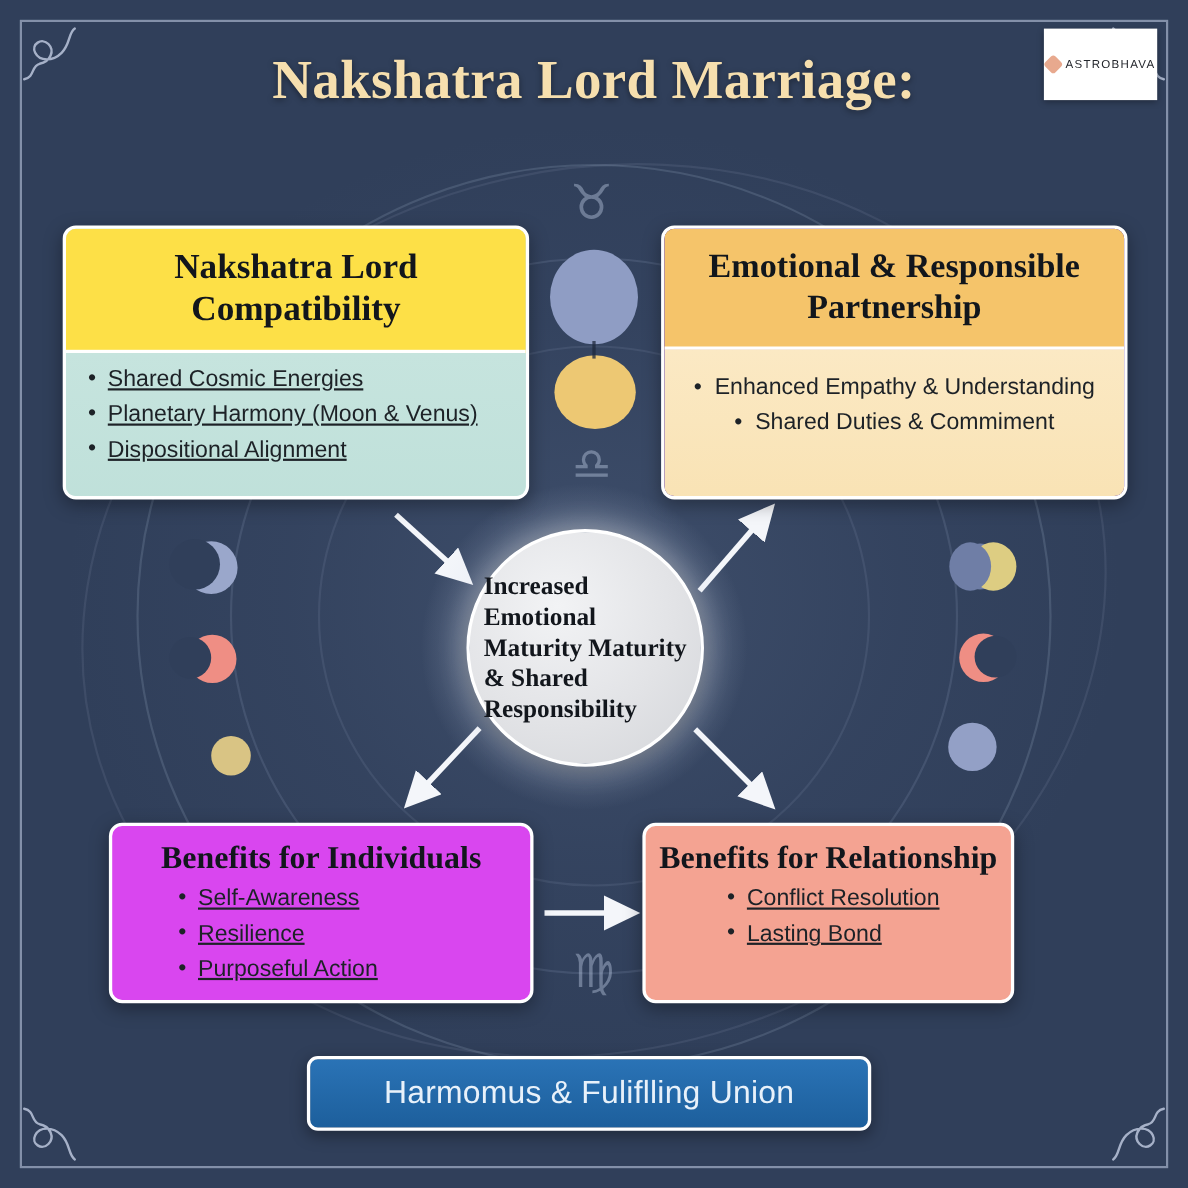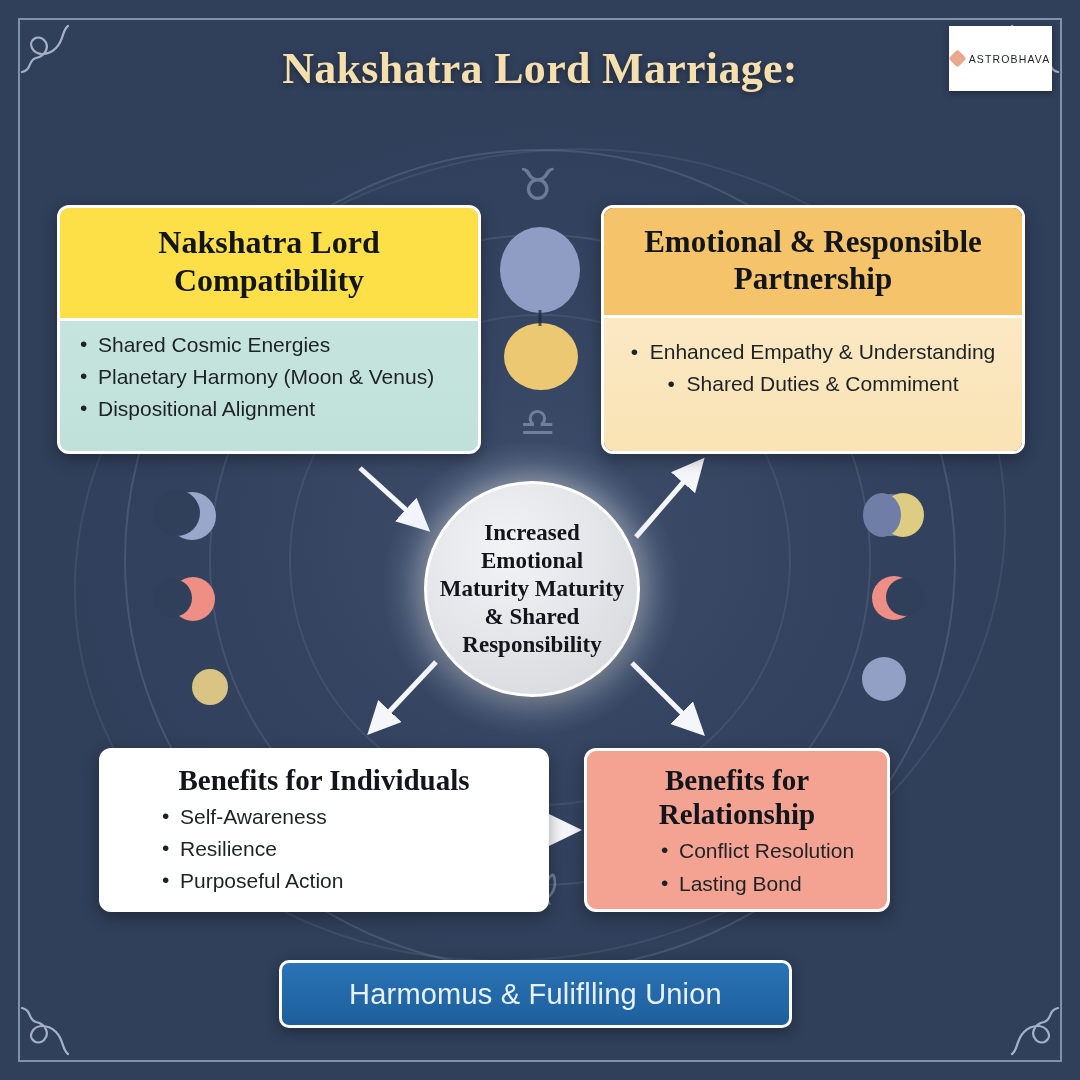--- a/index.html
+++ b/index.html
@@ -39,21 +39,21 @@
     content:"";position:absolute;border-radius:50%;
     background:#303f5a;
   }
 
   
   .title{
     position:absolute;left:0;right:0;top:42px;
     text-align:center;
     font-family:"Liberation Serif", serif;
     font-weight:bold;
-    font-size:44px;line-height:1.22;
+    font-size:50px;line-height:1.22;
     color:#f6dfae;
     letter-spacing:.3px;
     text-shadow:0 2px 6px rgba(0,0,0,.40);
   }
   .title .l2{display:block;}
 
   
   .logo{
     position:absolute;right:28px;top:26px;
     width:103px;height:65px;background:#ffffff;
@@ -79,66 +79,66 @@
   .card-head{
     font-family:"Liberation Serif", serif;font-weight:bold;
     text-align:center;color:#12161c;line-height:1.18;
   }
   .card-body{padding:10px 16px 12px 16px;}
   ul.bullets{margin:0;padding:0;list-style:none;}
   ul.bullets li{
     color:#1d2227;font-size:21px;line-height:1.34;
     margin:0 0 4px 0;position:relative;
   }
-  ul.bullets.left li{padding-left:22px;text-align:left;}
+  ul.bullets.left li{padding-left:22px;text-align:left;text-decoration:underline;}
   ul.bullets.left li:before{
     content:"\2022";position:absolute;left:4px;top:-1px;font-size:21px;
   }
   ul.bullets.center li{text-align:center;}
   ul.bullets.center li:before{content:"\2022\00a0\00a0";}
 
   
   #card-compat{left:57px;top:205px;width:424px;height:249px;background:#bfe0da;}
   #card-compat .card-head{background:#fde047;font-size:32px;padding:16px 10px 18px;
      border-bottom:3px solid #ffffff;}
   #card-compat .card-body{background:linear-gradient(180deg,#c6e4de 0%,#b9ddd6 100%);height:100%;}
 
   
   #card-partner{left:601px;top:205px;width:424px;height:249px;background:#4c1d95;}
   #card-partner .card-head{background:#f5c46a;font-size:31px;padding:16px 10px 18px;
      border-bottom:3px solid #ffffff;}
   #card-partner .card-body{background:linear-gradient(180deg,#fbe9c4 0%,#f7dca4 100%);height:100%;
      padding-top:20px;}
 
   
-  #card-individual{left:99px;top:748px;width:450px;height:164px;background:#ffffff;}
+  #card-individual{left:99px;top:748px;width:386px;height:164px;background:#d946ef;}
   #card-individual .card-head{font-size:29px;padding:12px 8px 4px;}
   #card-individual .card-body{padding:2px 2px 10px 56px;}
 
   
-  #card-relationship{left:584px;top:748px;width:306px;height:164px;background:#f4a392;}
+  #card-relationship{left:584px;top:748px;width:338px;height:164px;background:#f4a392;}
   #card-relationship .card-head{font-size:29px;padding:12px 8px 4px;}
   #card-relationship .card-body{padding:2px 16px 10px 70px;}
 
   
   .center-glow{
     position:absolute;left:381px;top:438px;width:300px;height:300px;border-radius:50%;
     background:radial-gradient(circle at 50% 50%, rgba(232,238,248,.55) 0%, rgba(205,216,236,.26) 45%, rgba(160,176,205,0) 70%);
   }
   .center-circle{
     position:absolute;left:424px;top:481px;width:216px;height:216px;border-radius:50%;
     background:radial-gradient(circle at 38% 32%, #f2f3f5 0%, #e2e3e6 55%, #d3d5d9 100%);
     border:3px solid #ffffff;
     box-shadow:0 0 26px rgba(255,255,255,.45), 0 4px 14px rgba(0,0,0,.28);
     box-sizing:border-box;
     display:flex;align-items:center;justify-content:center;
   }
   .center-text{
     font-family:"Liberation Serif", serif;font-weight:bold;
-    color:#12161c;font-size:23px;line-height:1.21;text-align:center;
+    color:#12161c;font-size:23px;line-height:1.21;text-align:left;
     padding:0 6px;
   }
 
   
   .arrows{position:absolute;inset:0;pointer-events:none;}
 </style>
 </head>
 <body>
 
 <div id="stage">

